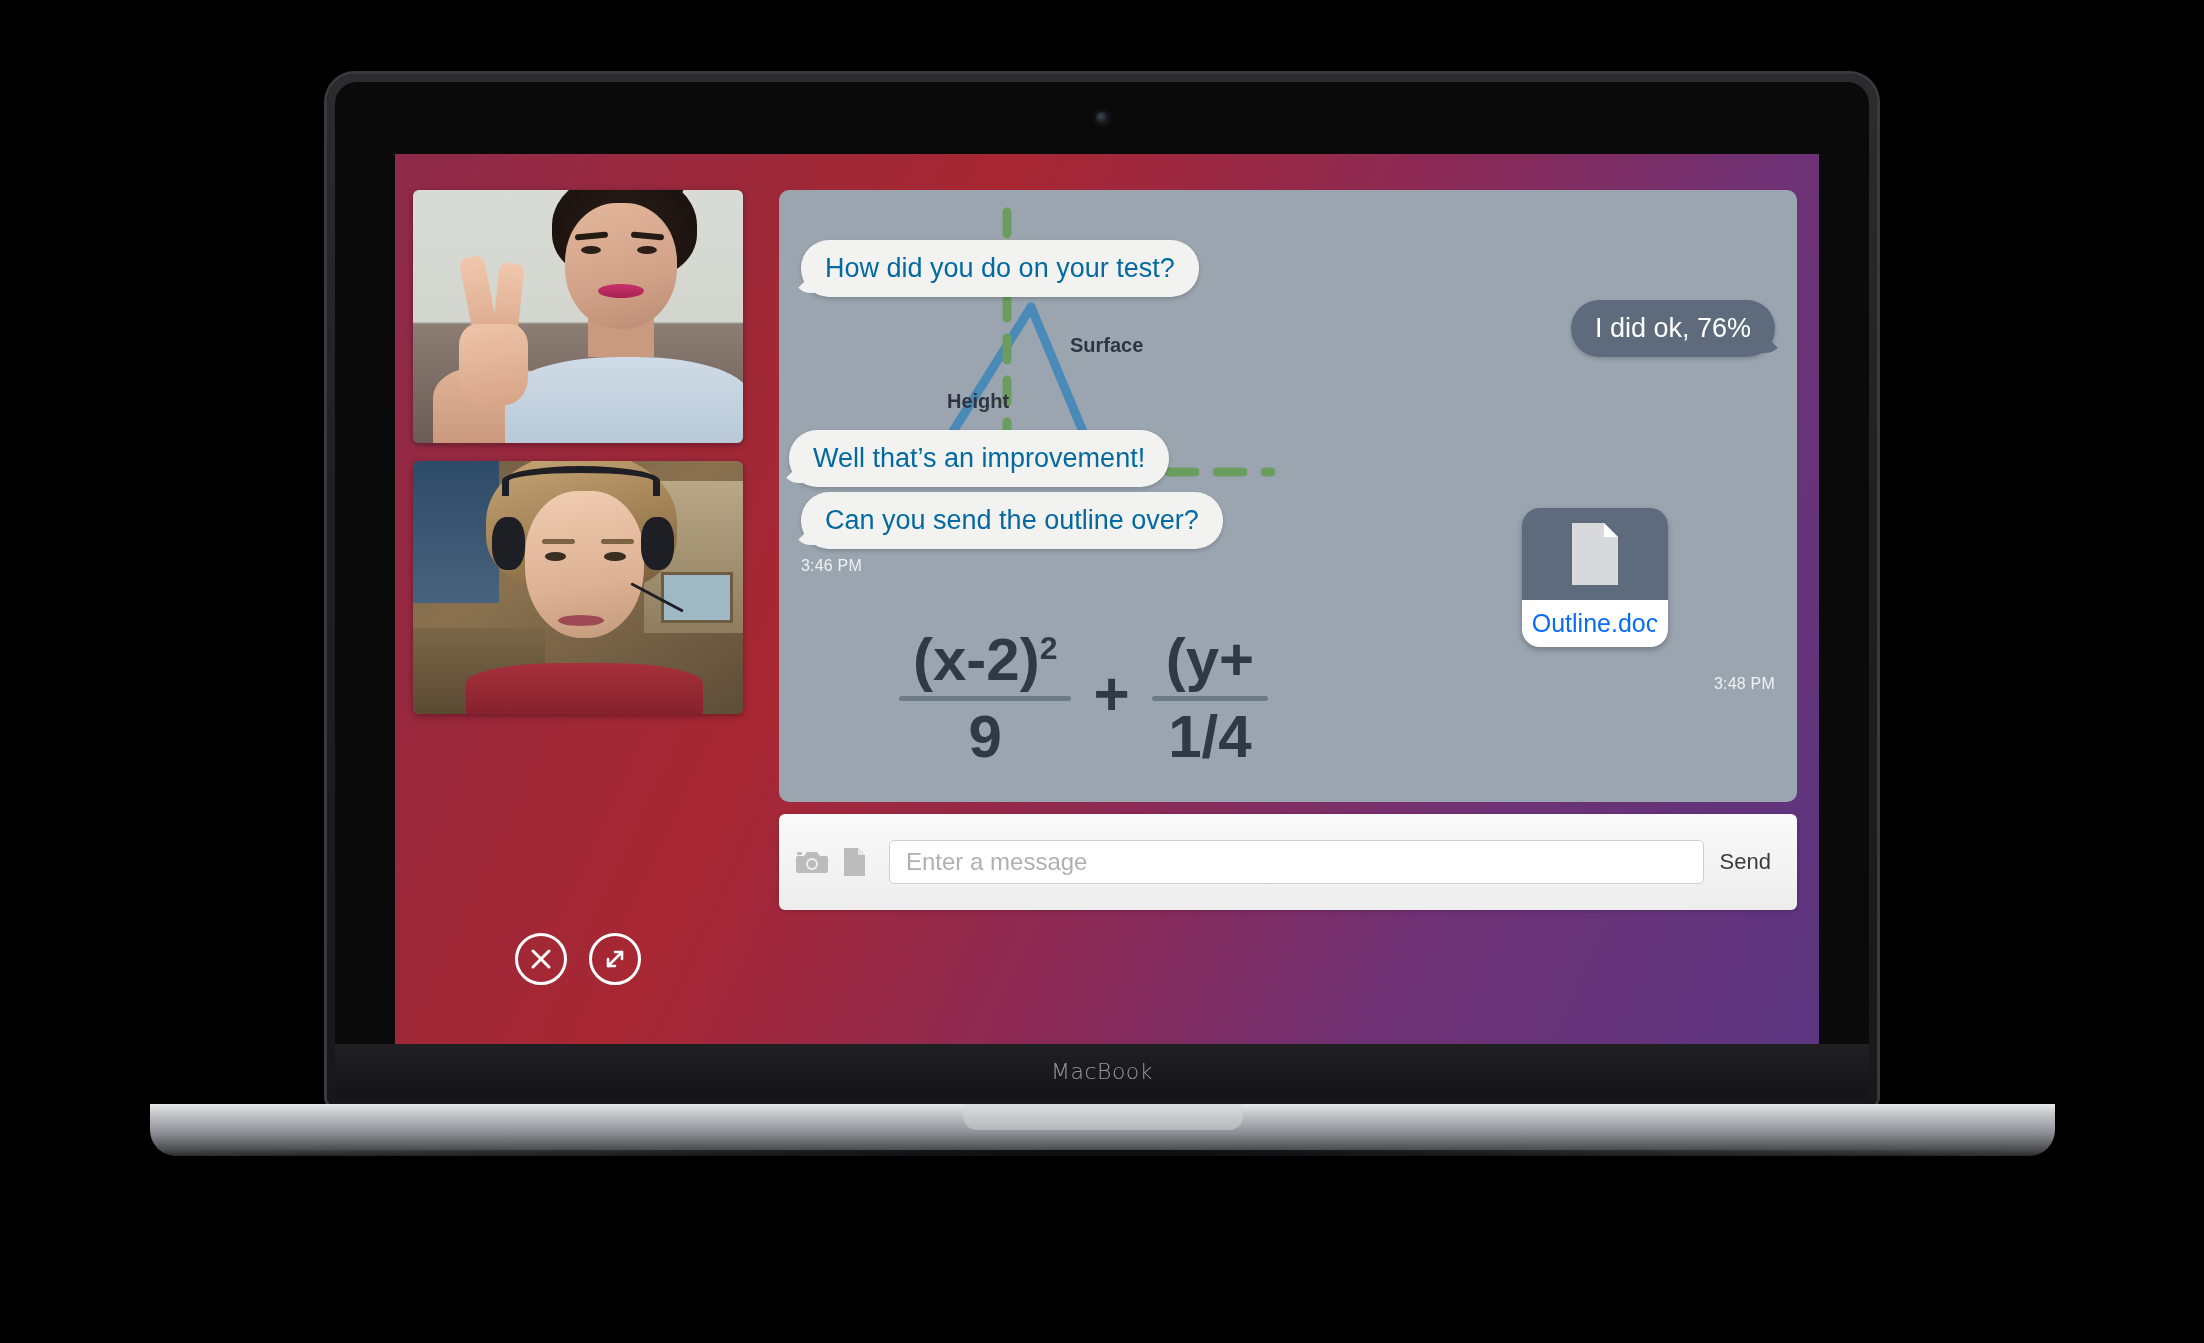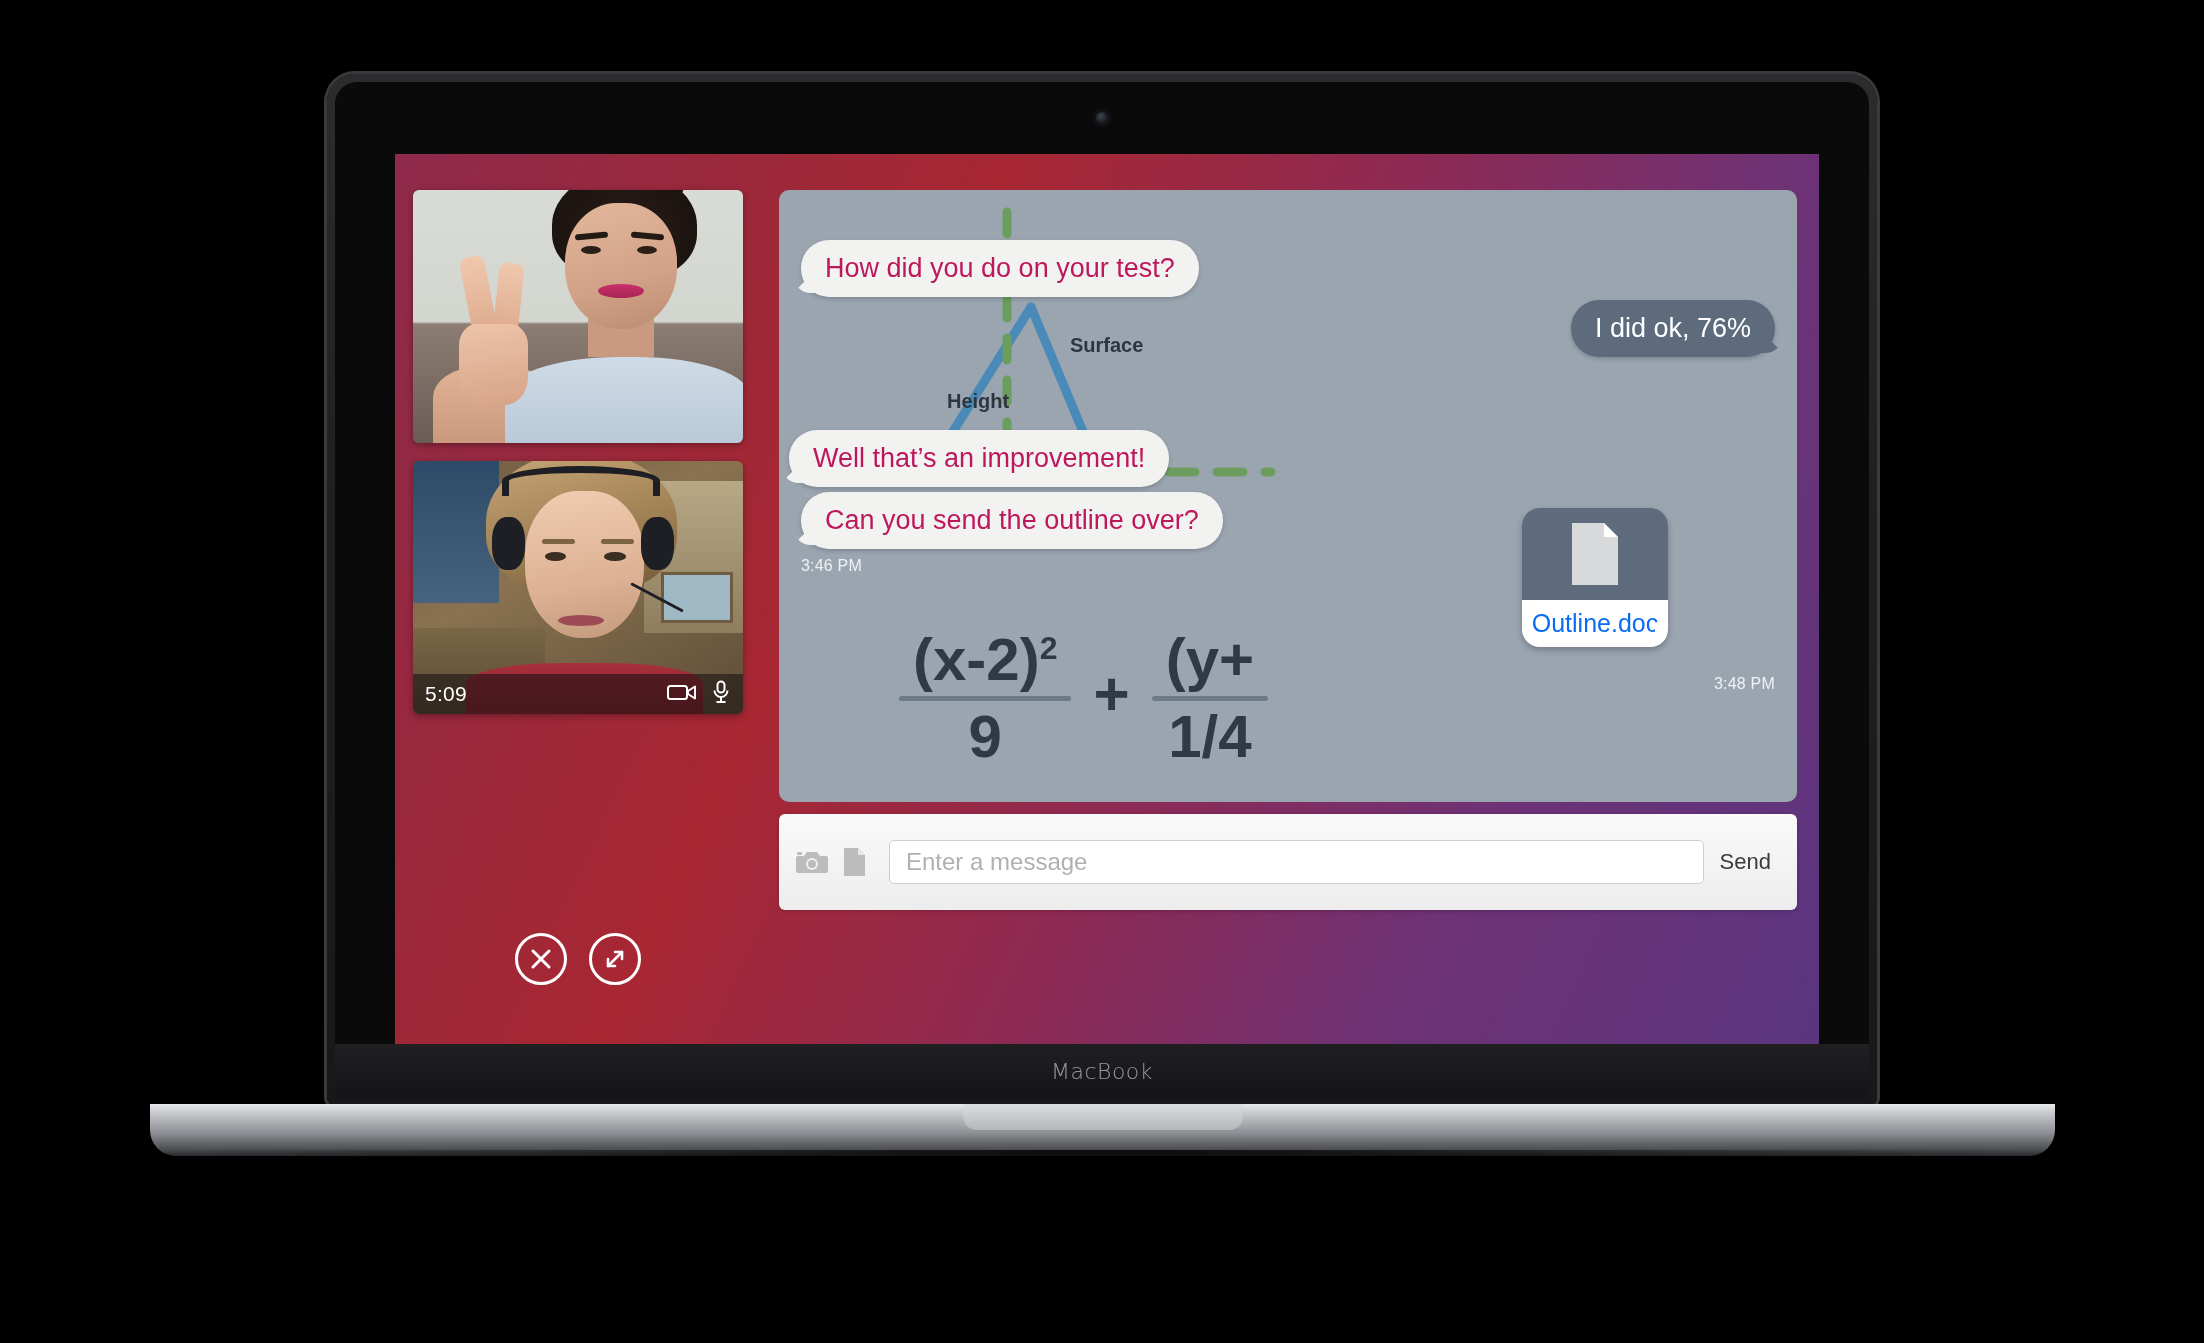--- a/index.html
+++ b/index.html
@@ -141,21 +141,21 @@
     background:#9aa5b0;border-radius:10px;overflow:hidden;
   }
   .diagram{position:absolute;left:0;top:0;width:100%;height:100%;}
 
   .msgs{position:absolute;left:0;top:0;width:100%;height:100%;}
   .row{position:absolute;display:flex;}
   .bub{
     position:relative;padding:13px 24px;font-size:27px;line-height:1.15;white-space:nowrap;
     border-radius:28px;box-shadow:0 2px 4px rgba(0,0,0,.18);
   }
-  .bub.in{background:#f2f2f0;color:#be185d;}
+  .bub.in{background:#f2f2f0;color:#0369a1;}
   .bub.in:after{
     content:"";position:absolute;left:-8px;bottom:4px;width:22px;height:22px;
     background:#f2f2f0;border-radius:0 0 0 18px;
     clip-path:polygon(0 100%,100% 100%,100% 0);
   }
   .bub.out{background:#5d6b7d;color:#ffffff;}
   .bub.out:after{
     content:"";position:absolute;right:-8px;bottom:4px;width:22px;height:22px;
     background:#5d6b7d;border-radius:0 0 18px 0;
     clip-path:polygon(0 100%,100% 100%,0 0);
@@ -251,39 +251,20 @@
             <div class="c2-brow l"></div>
             <div class="c2-brow r"></div>
             <div class="c2-eye l"></div>
             <div class="c2-eye r"></div>
             <div class="c2-lip"></div>
             <div class="c2-band"></div>
             <div class="c2-cup l"></div>
             <div class="c2-cup r"></div>
             <div class="c2-boom"></div>
 
-            <div class="vbar">
-              <span class="vtime">5:09</span>
-              <span class="vicons">
-                <span>
-                  <svg width="30" height="20" viewBox="0 0 30 20">
-                    <rect x="1" y="4" width="19" height="13" rx="2.5" fill="none" stroke="#fff" stroke-width="2"></rect>
-                    <path d="M21 9 L28 4.5 L28 16.5 L21 12 Z" fill="none" stroke="#fff" stroke-width="2" stroke-linejoin="round"></path>
-                  </svg>
-                </span>
-                <span>
-                  <svg width="20" height="24" viewBox="0 0 20 24">
-                    <rect x="6.5" y="1.5" width="7" height="11" rx="3.5" fill="none" stroke="#fff" stroke-width="2"></rect>
-                    <path d="M3.5 10.5 a6.5 6.5 0 0 0 13 0" fill="none" stroke="#fff" stroke-width="2"></path>
-                    <line x1="10" y1="17" x2="10" y2="22" stroke="#fff" stroke-width="2"></line>
-                    <line x1="5.5" y1="22" x2="14.5" y2="22" stroke="#fff" stroke-width="2"></line>
-                  </svg>
-                </span>
-              </span>
-            </div>
           </div>
         </div>
 
         <div class="call-ctrls">
           <div class="cbtn">
             <svg width="26" height="26" viewBox="0 0 26 26">
               <line x1="5" y1="5" x2="21" y2="21" stroke="#fff" stroke-width="3" stroke-linecap="round"></line>
               <line x1="21" y1="5" x2="5" y2="21" stroke="#fff" stroke-width="3" stroke-linecap="round"></line>
             </svg>
           </div>

